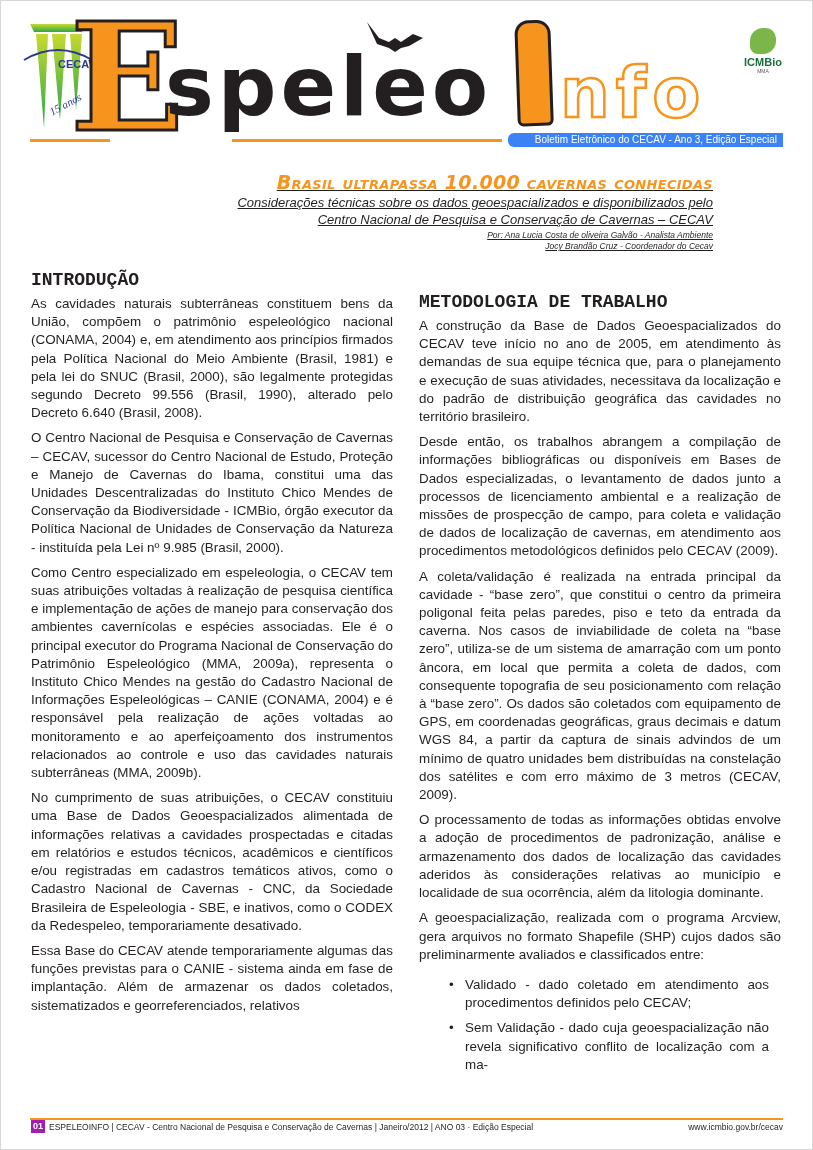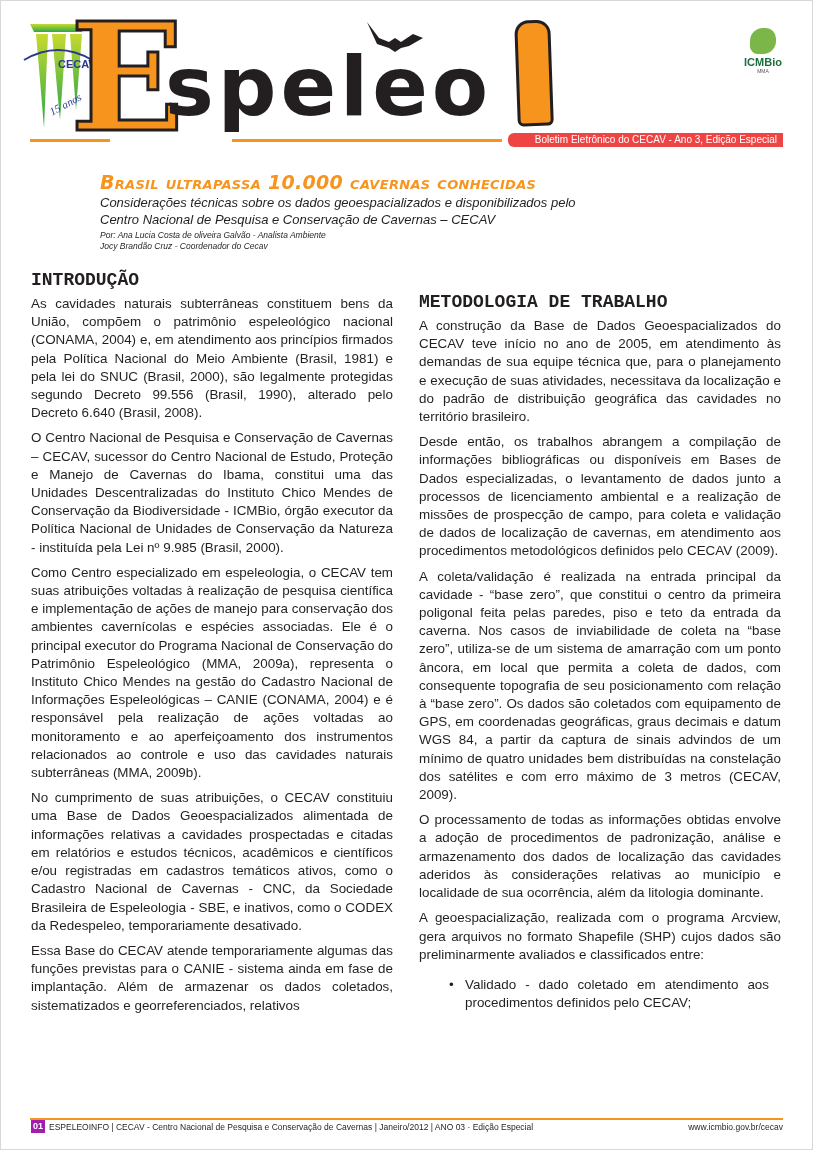--- a/index.html
+++ b/index.html
@@ -29,25 +29,25 @@
               font-size: 70px; font-weight: bold; color: #ffffff; line-height: 90px;
               -webkit-text-stroke: 2.5px #f7941d; letter-spacing: 6px; }
   .bat-icon { position: absolute; left: 295px; top: 8px; width: 60px; height: 40px; }
   .icmbio-logo { position: absolute; left: 738px; top: 28px; width: 50px; height: 60px; text-align: center; }
   .icmbio-leaf { width: 26px; height: 26px; margin: 0 auto; background: #7ab648; border-radius: 50% 40% 50% 30%; }
   .icmbio-name { font-size: 11px; font-weight: bold; color: #1c6f3b; margin-top: 2px; }
   .icmbio-mma { font-size: 5px; color: #555; }
   .rule-left { position: absolute; left: 30px; top: 139px; width: 80px; height: 3px; background: #f7941d; }
   .rule-mid { position: absolute; left: 232px; top: 139px; width: 270px; height: 3px; background: #f7941d; }
   .tagline { position: absolute; left: 508px; top: 133px; width: 275px; height: 14px;
-             background: #ef4444; color: #ffffff; font-size: 10px; line-height: 14px;
+             background: #3b82f6; color: #ffffff; font-size: 10px; line-height: 14px;
              text-align: right; padding-right: 6px; box-sizing: border-box; border-radius: 6px 0 0 6px; }
 
   
-  .article-head { position: absolute; left: 100px; top: 170px; width: 613px; text-align: left; }
+  .article-head { position: absolute; left: 100px; top: 170px; width: 613px; text-align: right; text-decoration: underline; }
   .headline { font-family: "DejaVu Sans", sans-serif; font-size: 19px; font-weight: bold;
               font-style: italic; color: #f7941d; font-variant: small-caps; letter-spacing: 0.3px;
               line-height: 24px; }
   .subtitle { font-size: 13px; font-style: italic; color: #231f20; line-height: 16px; margin-top: 1px; }
   .byline { font-size: 8.5px; font-style: italic; color: #231f20; line-height: 11px; }
   .byline.first { margin-top: 2px; }
 
   
   .column { position: absolute; top: 268px; width: 362px; font-size: 13.4px; line-height: 18.2px;
             text-align: justify; }
@@ -88,20 +88,21 @@
       <path d="M6,40 Q40,20 74,40" fill="none" stroke="#2b3a8f" stroke-width="2"></path>
     </svg>
     <span class="cecav-text">CECAV</span>
     <span class="anos-text">15 anos</span>
   </div>
 
   <div class="logo-title">
     <span class="logo-E">E</span>
     <span class="logo-speleo">speleo</span>
     <div class="logo-bar"></div>
+    <span class="logo-nfo">nfo</span>
     <svg class="bat-icon" viewBox="0 0 60 40">
       <path d="M2,2 L14,18 L24,22 L30,18 L36,22 L48,14 L58,18 L44,26 L36,28 L30,32 L24,28 L12,24 Z" fill="#231f20"></path>
     </svg>
   </div>
 
   <div class="icmbio-logo">
     <div class="icmbio-leaf"></div>
     <div class="icmbio-name">ICMBio</div>
     <div class="icmbio-mma">MMA</div>
   </div>
@@ -131,19 +132,20 @@
 <div class="column col-right">
   <div class="spacer"></div>
   <div class="section-heading">METODOLOGIA DE TRABALHO</div>
   <p class="para">A construção da Base de Dados Geoespacializados do CECAV teve início no ano de 2005, em atendimento às demandas de sua equipe técnica que, para o planejamento e execução de suas atividades, necessitava da localização e do padrão de distribuição geográfica das cavidades no território brasileiro.</p>
   <p class="para">Desde então, os trabalhos abrangem a compilação de informações bibliográficas ou disponíveis em Bases de Dados especializadas, o levantamento de dados junto a processos de licenciamento ambiental e a realização de missões de prospecção de campo, para coleta e validação de dados de localização de cavernas, em atendimento aos procedimentos metodológicos definidos pelo CECAV (2009).</p>
   <p class="para">A coleta/validação é realizada na entrada principal da cavidade - “base zero”, que constitui o centro da primeira poligonal feita pelas paredes, piso e teto da entrada da caverna. Nos casos de inviabilidade de coleta na “base zero”, utiliza-se de um sistema de amarração com um ponto âncora, em local que permita a coleta de dados, com consequente topografia de seu posicionamento com relação à “base zero”. Os dados são coletados com equipamento de GPS, em coordenadas geográficas, graus decimais e datum WGS 84, a partir da captura de sinais advindos de um mínimo de quatro unidades bem distribuídas na constelação dos satélites e com erro máximo de 3 metros (CECAV, 2009).</p>
   <p class="para">O processamento de todas as informações obtidas envolve a adoção de procedimentos de padronização, análise e armazenamento dos dados de localização das cavidades aderidos às considerações relativas ao município e localidade de sua ocorrência, além da litologia dominante.</p>
   <p class="para">A geoespacialização, realizada com o programa Arcview, gera arquivos no formato Shapefile (SHP) cujos dados são preliminarmente avaliados e classificados entre:</p>
   <ul class="bullets">
     <li>Validado - dado coletado em atendimento aos procedimentos definidos pelo CECAV;</li>
+    <li>Sem Validação - dado cuja geoespacialização não revela significativo conflito de localização com a ma-</li>
   </ul>
 </div>
 
 <div class="footer-rule"></div>
 <div class="page-num">01</div>
 <div class="footer-text">ESPELEOINFO | CECAV - Centro Nacional de Pesquisa e Conservação de Cavernas | Janeiro/2012 | ANO 03 · Edição Especial</div>
 <div class="footer-url">www.icmbio.gov.br/cecav</div>
 
 </body></html>

